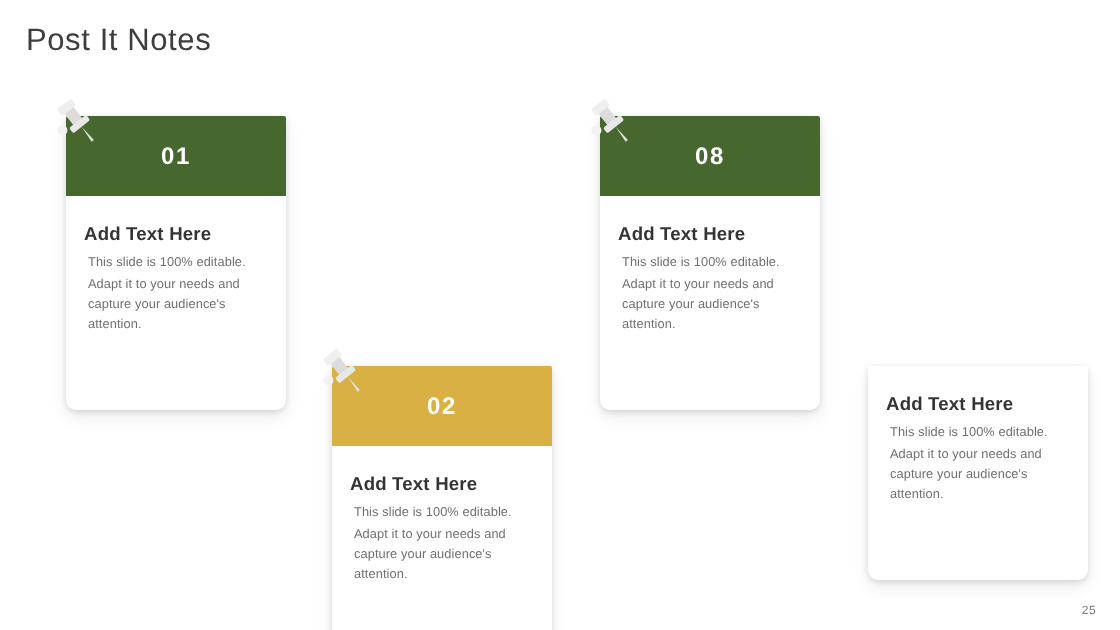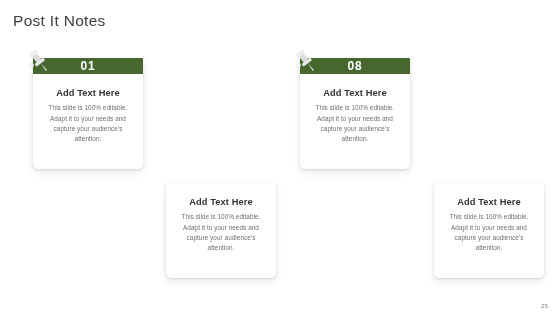--- a/index.html
+++ b/index.html
@@ -41,21 +41,21 @@
     border-radius: 0 0 5px 5px;
     box-shadow: 0 1px 3px rgba(0,0,0,0.13), 0 4px 9px rgba(0,0,0,0.07);
   }
   .note-card.c1 { left: 33px;  top: 58px;  }
   .note-card.c2 { left: 166px; top: 183px; }
   .note-card.c3 { left: 300px; top: 58px;  }
   .note-card.c4 { left: 434px; top: 183px; }
 
   .card-header {
     position: relative;
-    height: 16px;
+    height: 40px;
     border-radius: 1px 1px 0 0;
     display: flex;
     align-items: center;
     justify-content: center;
   }
   .card-number {
     color: #ffffff;
     font-size: 12px;
     font-weight: 700;
     letter-spacing: 0.8px;
@@ -63,22 +63,21 @@
   }
   .pin-icon {
     position: absolute;
     left: -9px;
     top: -12px;
     width: 30px;
     height: 30px;
     pointer-events: none;
   }
   .card-body {
-    padding: 14px 9px 24px 9px;
-    text-align: center;
+    padding: 14px 9px 36px 9px;
   }
   .card-heading {
     font-size: 9.3px;
     font-weight: 700;
     color: #343434;
     letter-spacing: 0.1px;
     margin-bottom: 4px;
     line-height: 1.2;
   }
   .card-text {
@@ -121,20 +120,34 @@
         </span>
         <span class="card-number">01</span>
       </div>
       <div class="card-body">
         <div class="card-heading">Add Text Here</div>
         <div class="card-text">This slide is 100% editable. Adapt it to your needs and capture your audience's attention.</div>
       </div>
     </div>
 
     <div class="note-card c2">
+      <div class="card-header" style="background:#d8b043">
+        <span class="pin-icon">
+          <svg viewBox="0 0 30 30" width="30" height="30" aria-hidden="true">
+            <g transform="rotate(-38 15 15)">
+              <rect x="10.5" y="3.5" width="9" height="4.2" rx="1" fill="#efefef"></rect>
+              <rect x="12.2" y="7.7" width="5.6" height="7.4" fill="#dcdcdc"></rect>
+              <rect x="9.6" y="14.6" width="10.8" height="3.4" rx="1" fill="#e8e8e8"></rect>
+              <path d="M15 18 L15.7 27 L14.3 27 Z" fill="#e2e2e2"></path>
+            </g>
+            <circle cx="7.2" cy="19.2" r="2.5" fill="#f2f2f2"></circle>
+          </svg>
+        </span>
+        <span class="card-number">02</span>
+      </div>
       <div class="card-body">
         <div class="card-heading">Add Text Here</div>
         <div class="card-text">This slide is 100% editable. Adapt it to your needs and capture your audience's attention.</div>
       </div>
     </div>
 
     <div class="note-card c3">
       <div class="card-header" style="background:#46682f">
         <span class="pin-icon">
           <svg viewBox="0 0 30 30" width="30" height="30" aria-hidden="true">

